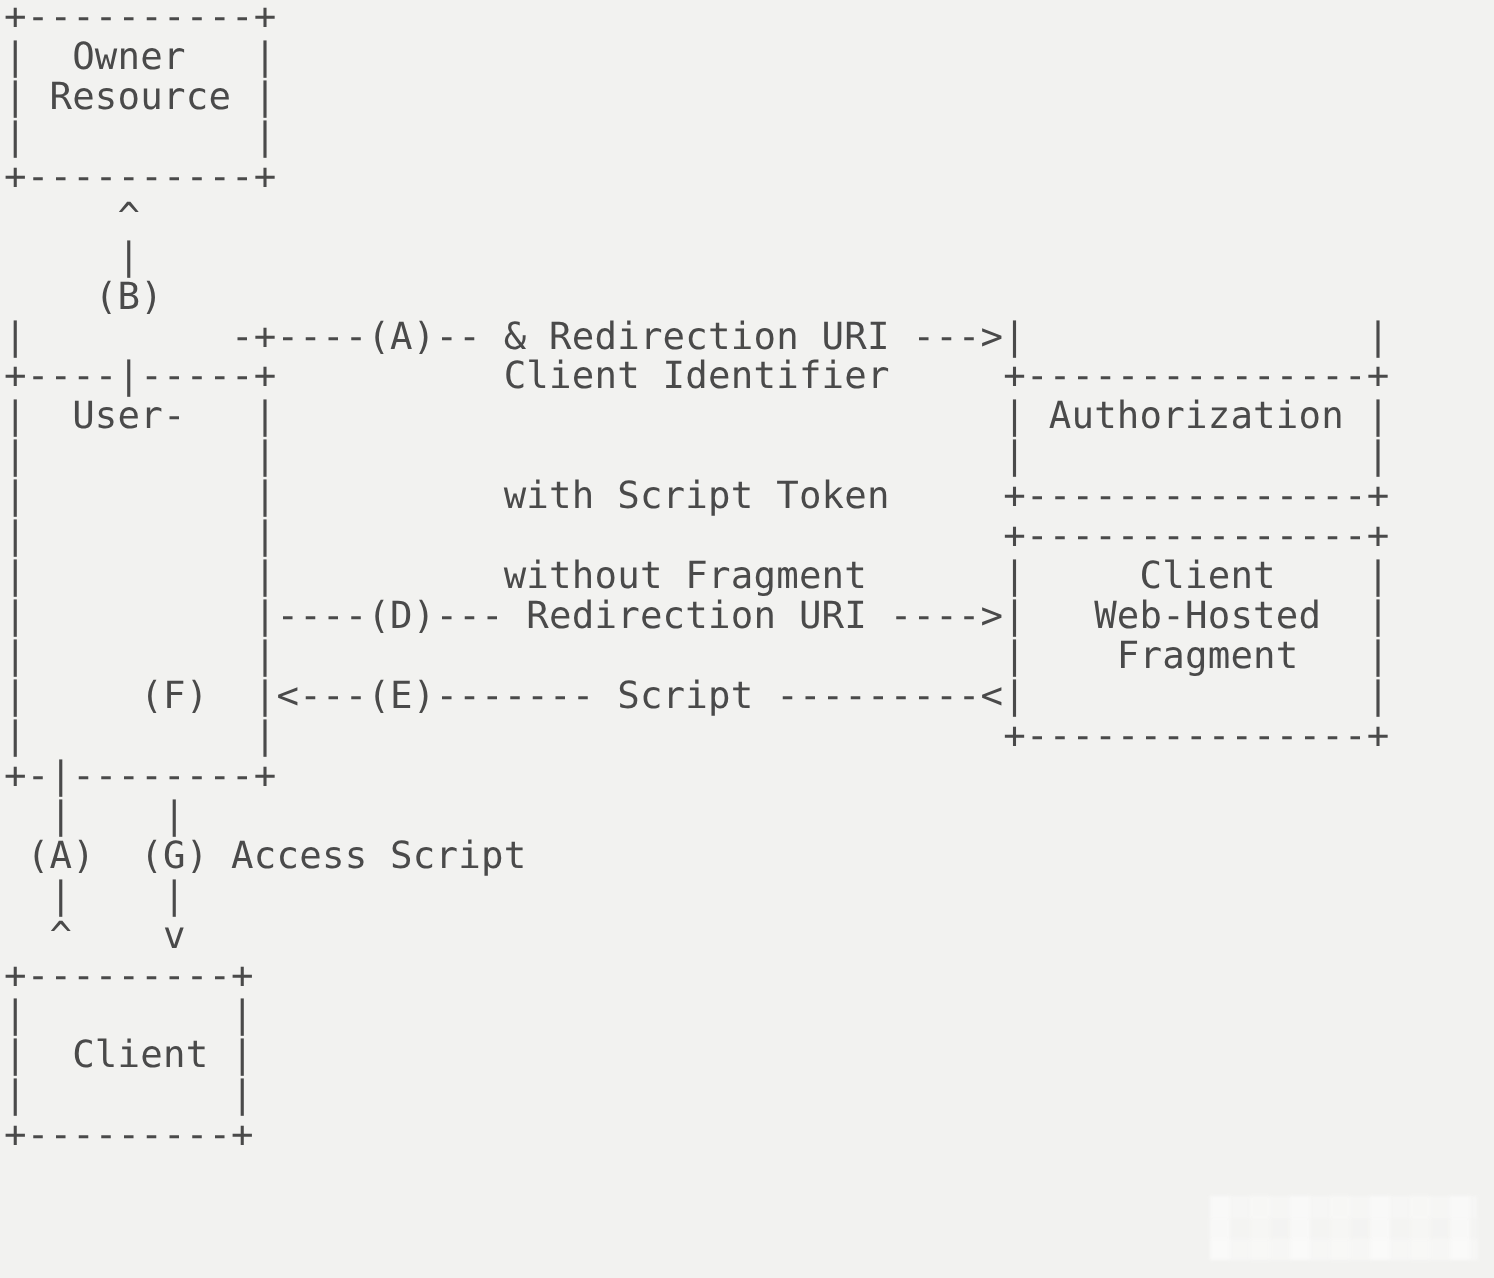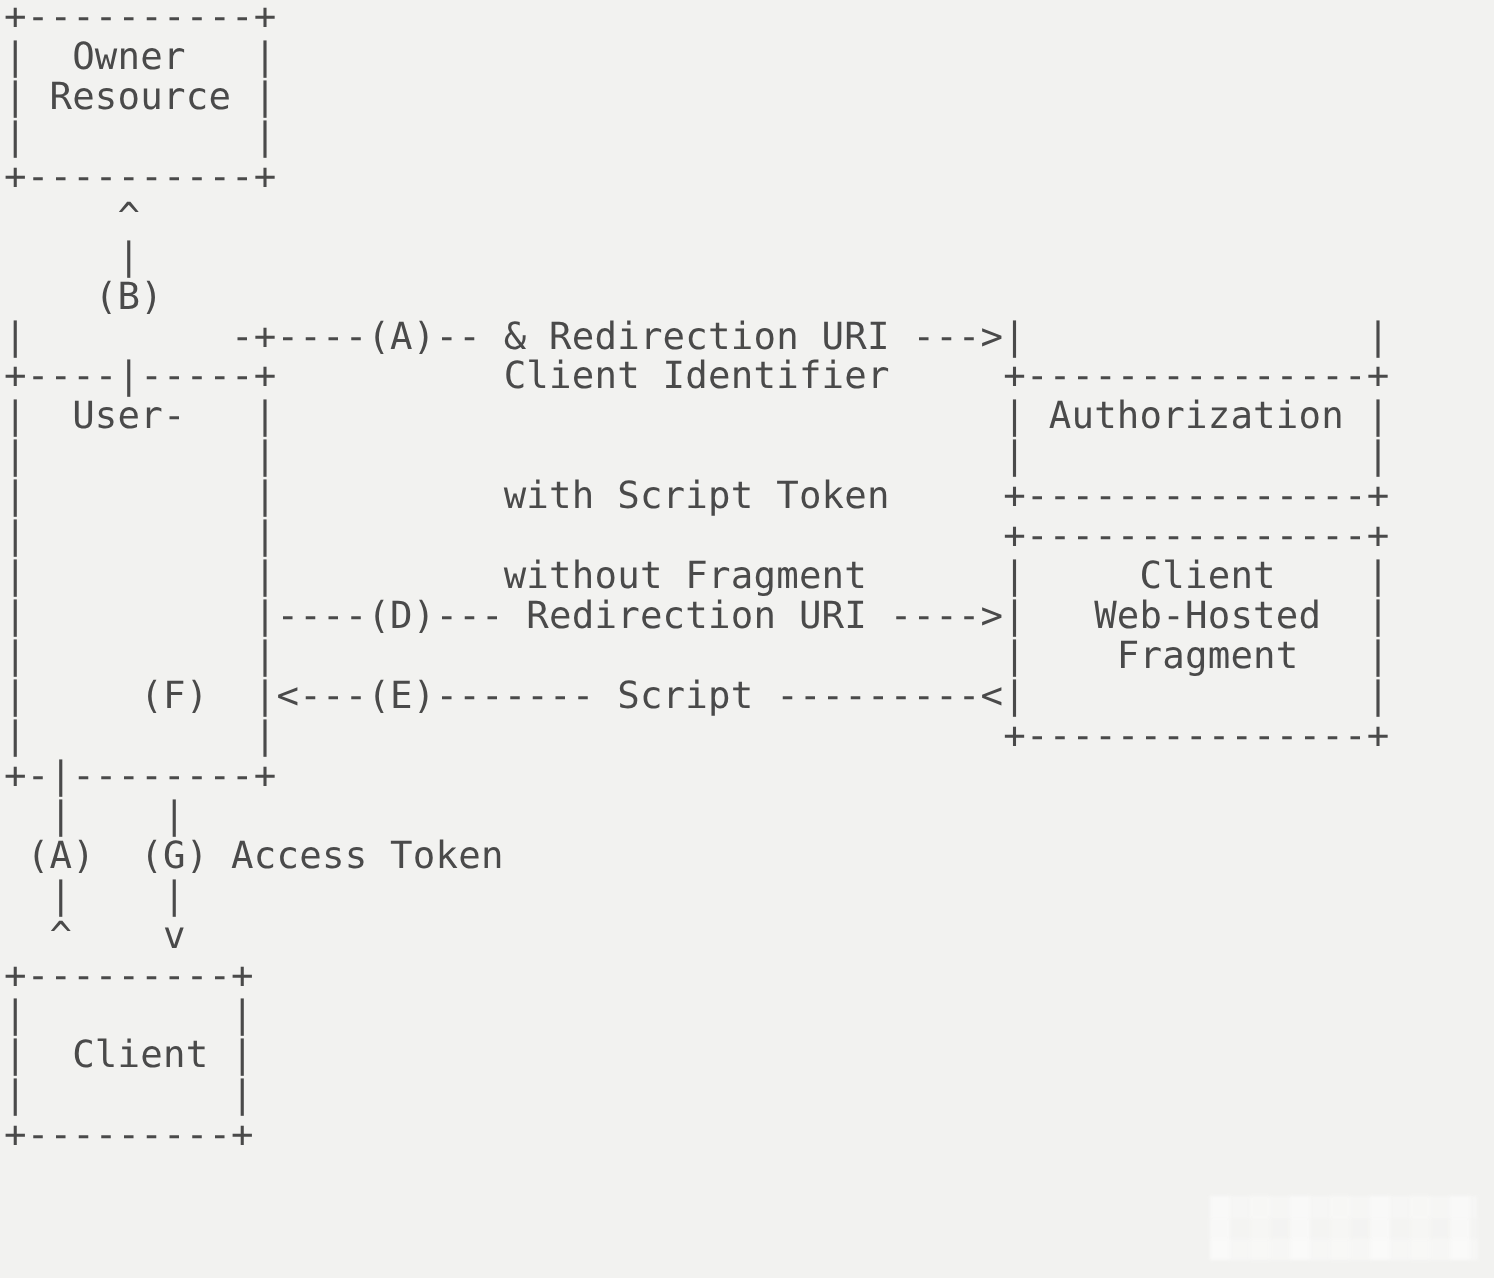--- a/index.html
+++ b/index.html
@@ -76,21 +76,21 @@
     <div class="row">|          |                                |               |</div>
     <div class="row">|          |          with Script Token     +---------------+</div>
     <div class="row">|          |                                +---------------+</div>
     <div class="row">|          |          without Fragment      |     Client    |</div>
     <div class="row">|          |----(D)--- Redirection URI ----&gt;|   Web-Hosted  |</div>
     <div class="row">|          |                                |    Fragment   |</div>
     <div class="row">|     (F)  |&lt;---(E)------- Script ---------&lt;|               |</div>
     <div class="row">|          |                                +---------------+</div>
     <div class="row">+-|--------+</div>
     <div class="row">  |    |</div>
-    <div class="row"> (A)  (G) Access Token</div>
+    <div class="row"> (A)  (G) Access Script</div>
     <div class="row">  |    |</div>
     <div class="row">  ^    v</div>
     <div class="row">+---------+</div>
     <div class="row">|         |</div>
     <div class="row">|  Client |</div>
     <div class="row">|         |</div>
     <div class="row">+---------+</div>
   </div>
   <div class="watermark"></div>
 </div>

